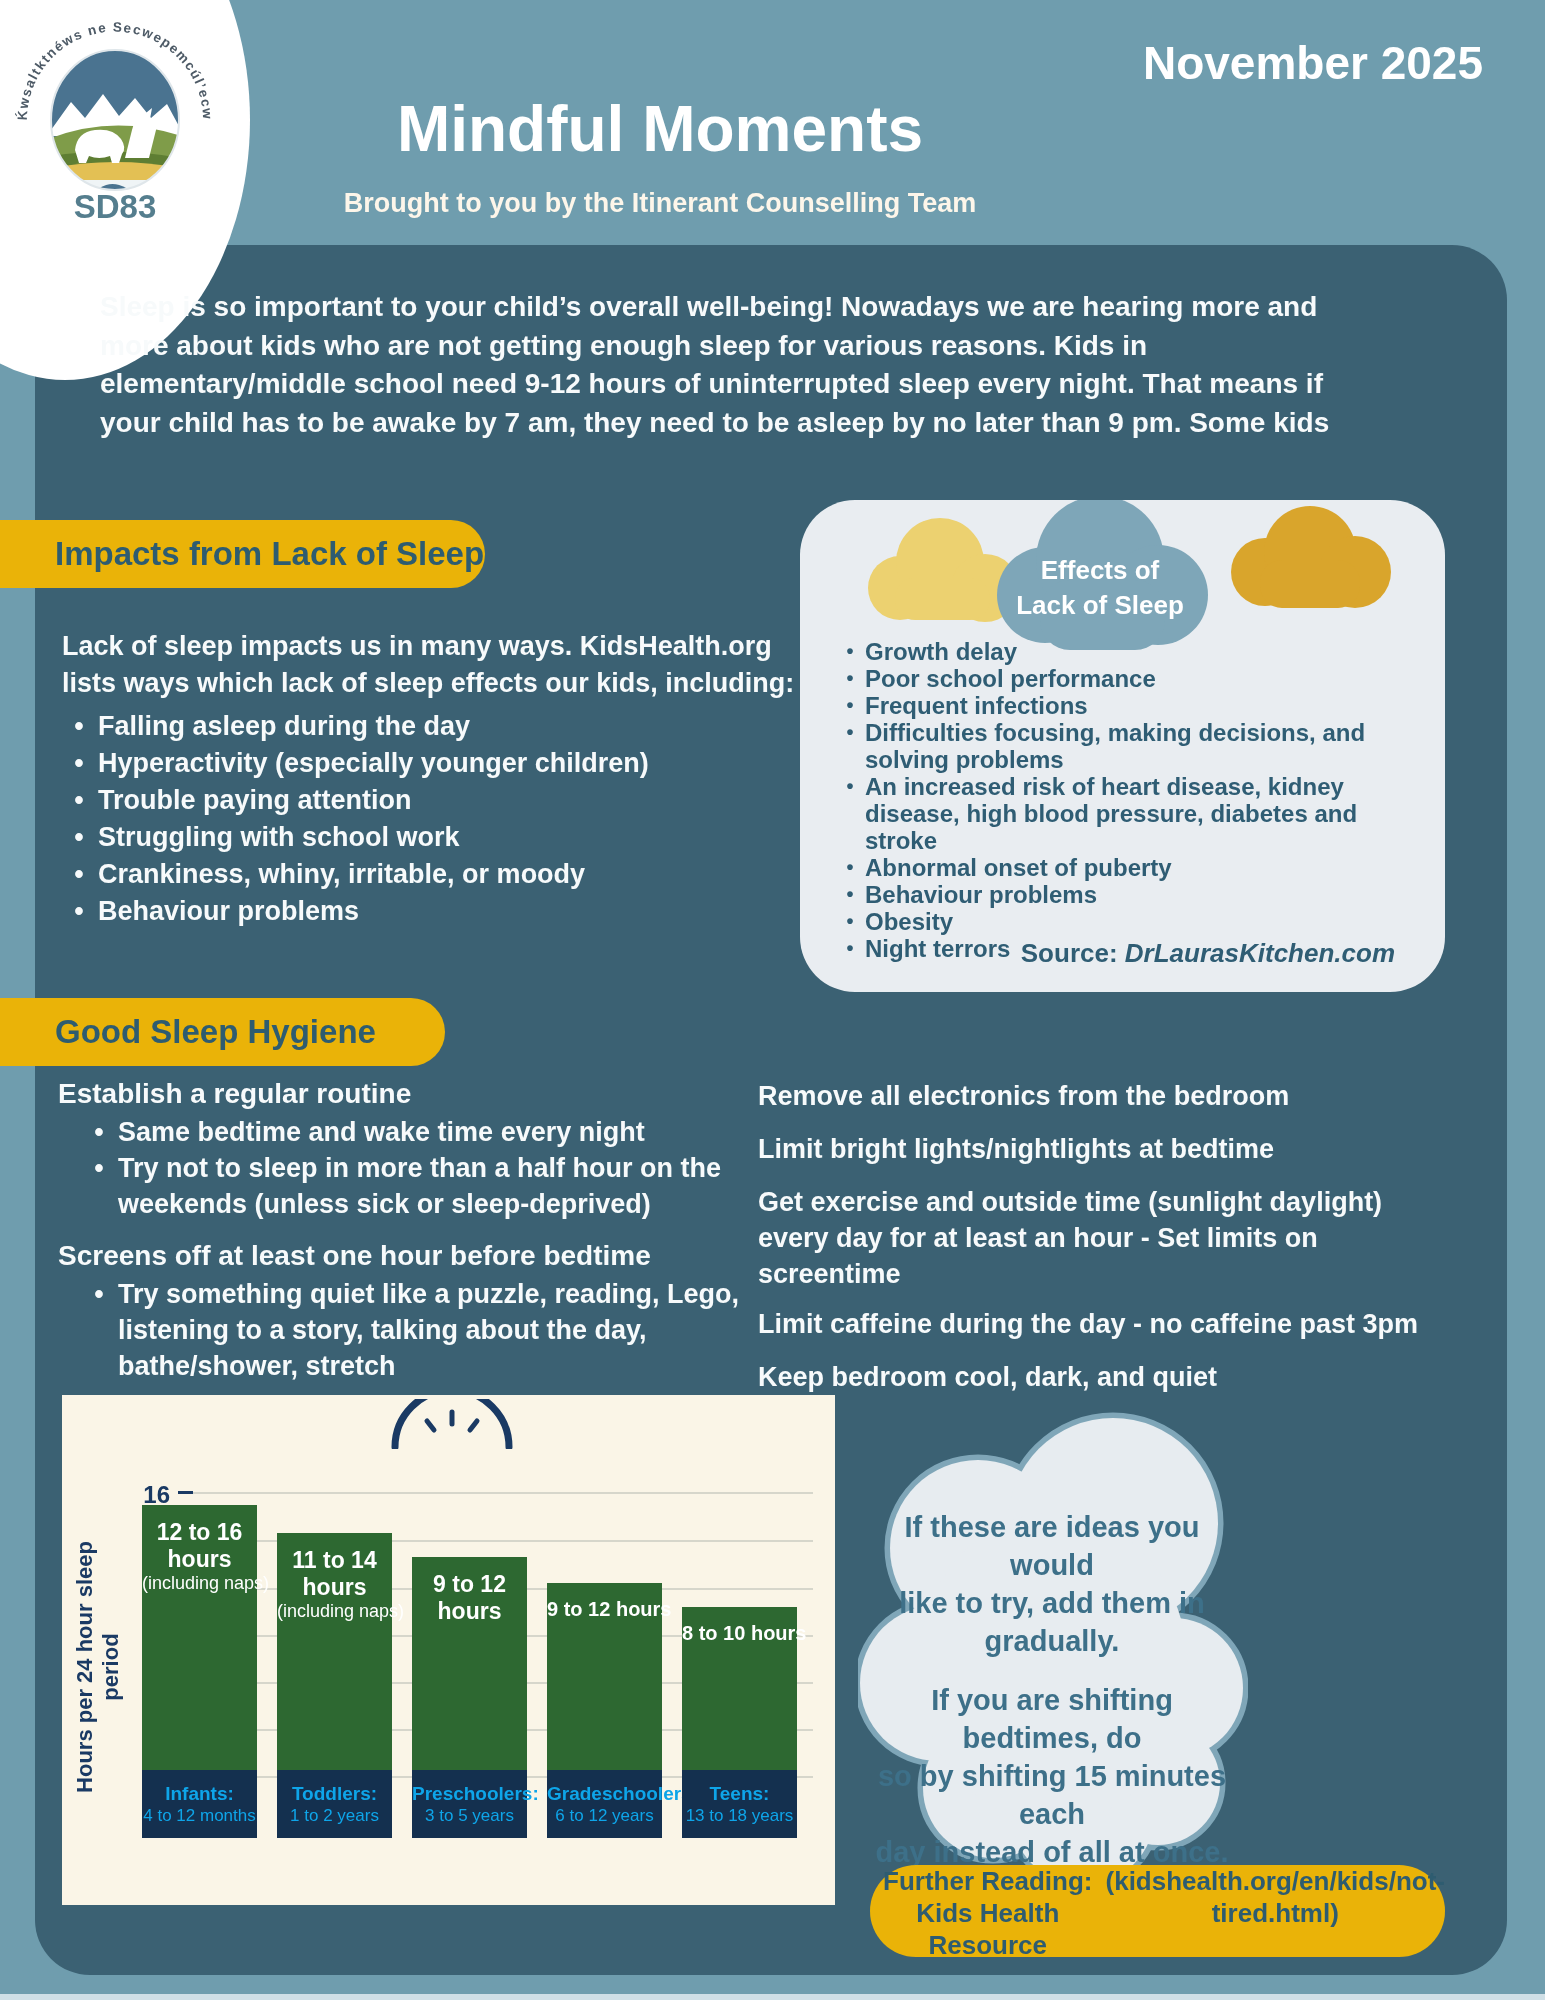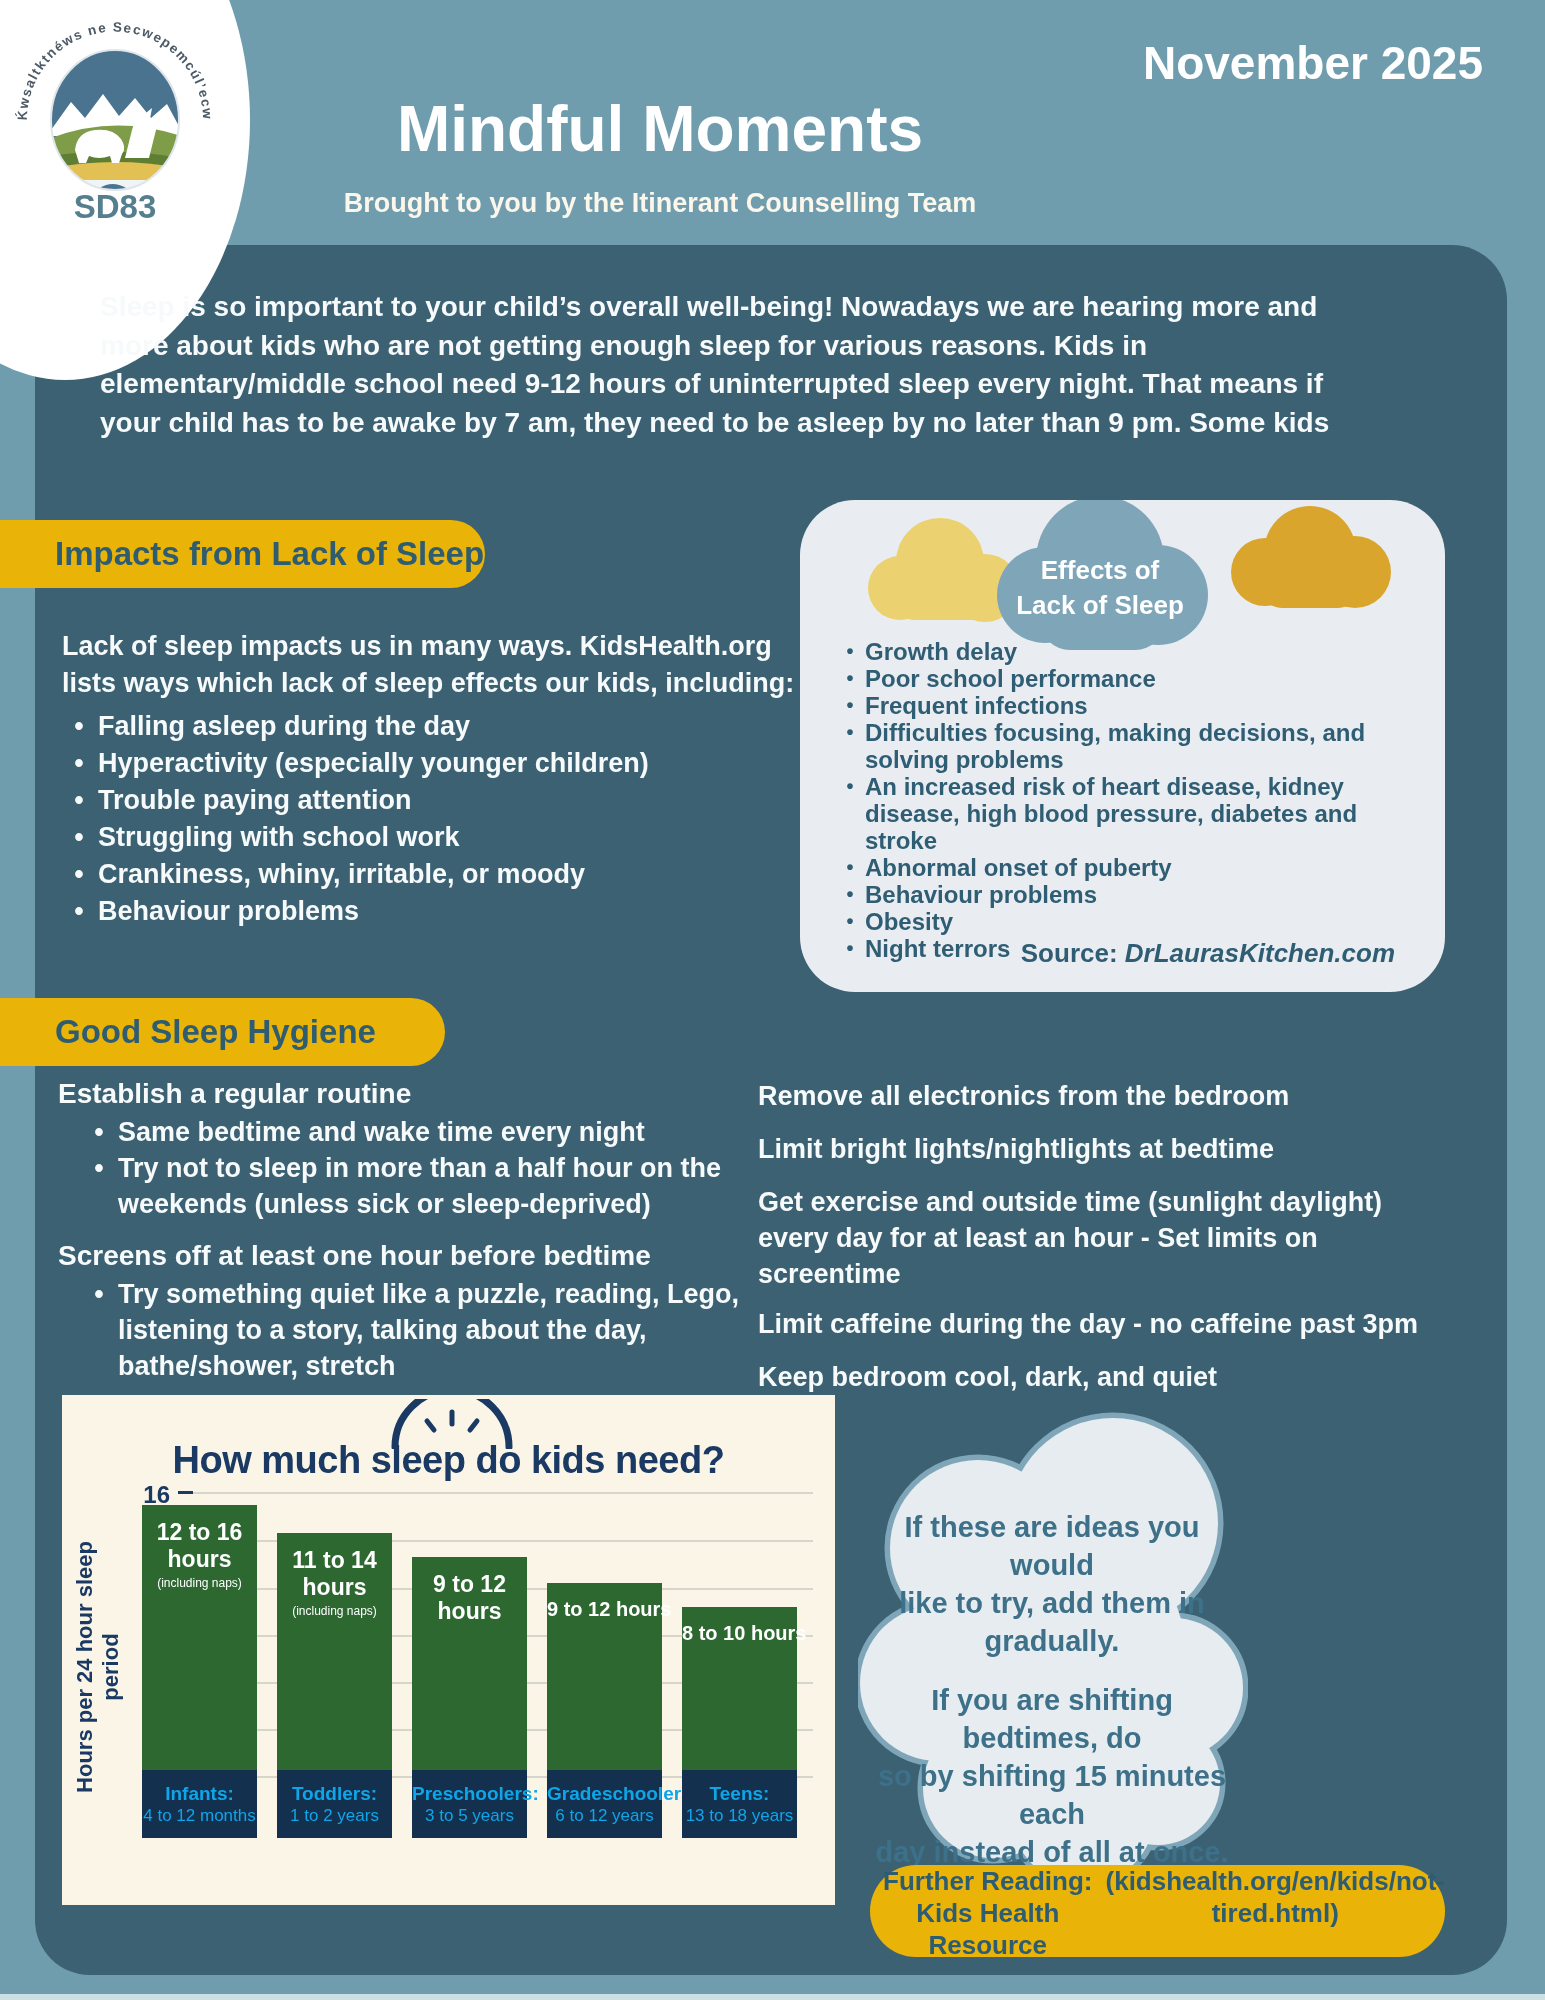--- a/index.html
+++ b/index.html
@@ -28,21 +28,21 @@
   .gsh-h{color:#f7fafb;font-weight:bold;font-size:28px}
   .gsh-line{color:#f7fafb;font-weight:bold;font-size:27px;line-height:36px}
   .chart{left:62px;top:1395px;width:773px;height:510px;background:#faf5e7}
   .ctitle{left:0;top:44px;width:773px;text-align:center;color:#1a3a64;font-weight:bold;font-size:38px;letter-spacing:-0.5px}
   .ylab{width:70px;text-align:right;color:#1a3a64;font-weight:bold;font-size:24px;left:38px}
   .ydash{left:116px;width:15px;height:3px;background:#1a3a64}
   .gline{left:126px;width:625px;height:2px;background:#d6d6cb}
   .yaxis-label{left:-114px;top:246px;width:300px;text-align:center;color:#1a3a64;font-weight:bold;font-size:22px;transform:rotate(-90deg)}
   .bar{width:115px;background:#2d6831;text-align:center;color:#fff;padding-top:14px;box-sizing:border-box}
   .bl1{font-weight:bold;font-size:23px;line-height:27px;white-space:nowrap}
-  .bsub{font-size:12px;line-height:20px;white-space:nowrap}
+  .bsub{font-size:18px;line-height:20px;white-space:nowrap}
   .bone{font-weight:bold;font-size:20px;line-height:24px;white-space:nowrap}
   .cat{width:115px;top:375px;height:68px;background:#14304f;color:#0ea5e9;text-align:center;display:flex;flex-direction:column;justify-content:center}
   .cat .c1{font-weight:bold;font-size:19px;line-height:23px;white-space:nowrap}
   .cat .c2{font-size:17px;line-height:21px;white-space:nowrap}
   .bubble-text{left:867px;top:1508px;width:370px;text-align:center;color:#3d7089;font-weight:bold;font-size:29px;line-height:38px}
   .further{left:870px;top:1865px;width:575px;height:92px;border-radius:46px;display:flex;flex-direction:row;justify-content:center;text-align:center;font-size:26px;line-height:32px}
   .bottom-strip{left:0;top:1994px;width:1545px;height:6px;background:#cfdfe6}
 </style>
 </head>
 <body>
@@ -273,21 +273,20 @@
       </div>
   </div>
 
   <div class="abs chart">
     <svg class="abs" style="left:325px;top:4px" width="130" height="50" viewBox="0 0 130 50">
       <path d="M 8,48 A 57 57 0 0 1 122,48" fill="none" stroke="#1a3a64" stroke-width="7" stroke-linecap="round"></path>
       <line x1="40" y1="22" x2="47" y2="31" stroke="#1a3a64" stroke-width="5" stroke-linecap="round"></line>
       <line x1="65" y1="13" x2="65" y2="25" stroke="#1a3a64" stroke-width="5" stroke-linecap="round"></line>
       <line x1="90" y1="22" x2="83" y2="31" stroke="#1a3a64" stroke-width="5" stroke-linecap="round"></line>
     </svg>
-    <div class="abs ctitle">How much sleep do kids need?</div>
     <div class="abs yaxis-label">Hours per 24 hour sleep period</div>
 
     <div class="abs gline" style="top:97px"></div>
     <div class="abs gline" style="top:145px"></div>
     <div class="abs gline" style="top:193px"></div>
     <div class="abs gline" style="top:240px"></div>
     <div class="abs gline" style="top:287px"></div>
     <div class="abs gline" style="top:334px"></div>
     <div class="abs gline" style="top:381px"></div>
 

